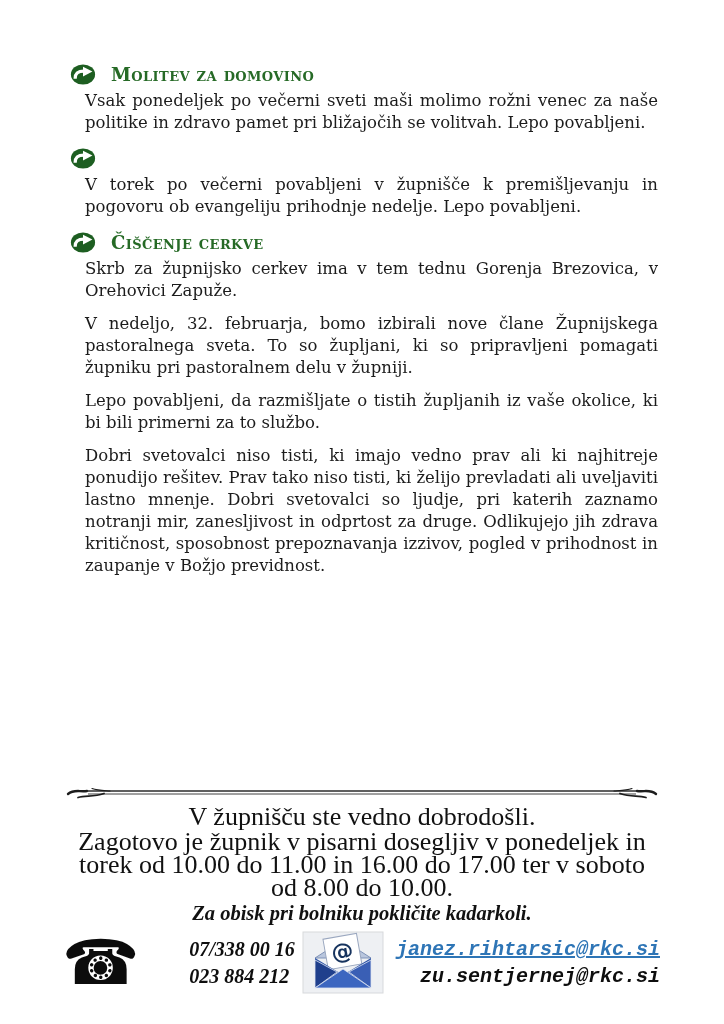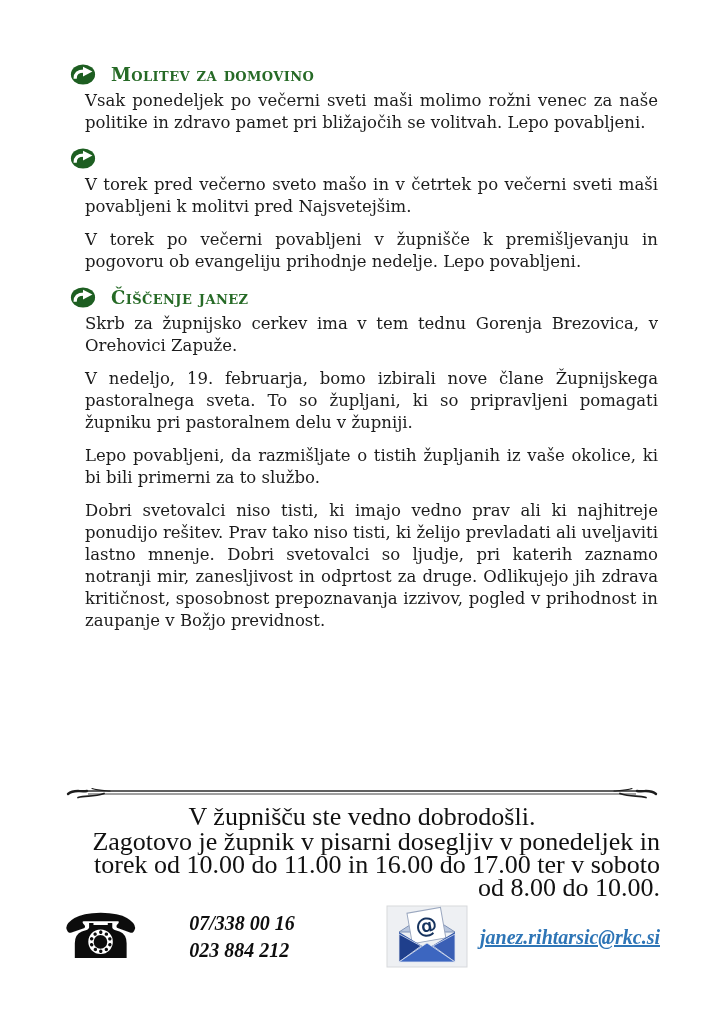--- a/index.html
+++ b/index.html
@@ -38,40 +38,40 @@
     margin:0 0 11px 17px;
   }
   .footer{
     position:absolute;
     left:0;right:0;top:783px;
     font-family:"Liberation Serif", serif;
     color:#111;
   }
   .divider{display:block;margin:0 auto 4px auto;}
   .f-line{ text-align:center; font-size:26px; line-height:23px; }
-  .f-line2{ max-width:596px;margin:2px auto 0 auto;text-align:right; }
+  .f-line2{ max-width:596px;margin:2px auto 0 auto; }
   .f-line3{
     font-weight:bold;font-style:italic;
     font-size:20.5px;margin-top:3px;
   }
   .contact{
     display:flex;align-items:center;
     padding:6px 64px 0 62px;
   }
   .phone-group{display:flex;align-items:center;gap:26px;}
   .phone-glyph{
     font-family:"DejaVu Sans", sans-serif;
     font-size:62px;line-height:60px;color:#0c0c0c;
   }
   .phone-nums{
     font-weight:bold;font-style:italic;
     font-size:20px;line-height:27px;color:#0e0e0e;margin-left:24px;
   }
   .email-group{display:flex;align-items:center;gap:12px;margin-left:auto;}
-  .email-col{ text-align:right; }
+  .email-col{ text-align:right;font-family:Liberation Mono, monospace; }
   .email-link{
     display:block;
     font-weight:bold;font-style:italic;
     font-size:20px;line-height:27px;
     color:#2e75b6;text-decoration:underline;
     cursor:pointer;
   }
   .email-plain{
     display:block;
     font-weight:bold;font-style:italic;
@@ -97,38 +97,37 @@
     </div>
 
     <div class="section">
       <div class="sec-head">
         <svg class="bullet" viewBox="0 0 24 20">
           <ellipse cx="12" cy="10" rx="11.5" ry="9.6" fill="#1d5e21"></ellipse>
           <path d="M4.5 14 C4.5 8.5 7.5 6.8 13 6.8" stroke="#ffffff" stroke-width="3.1" fill="none"></path>
           <polygon points="12,2.6 21,7.2 12,11.8" fill="#ffffff"></polygon>
         </svg>
       </div>
-      <p class="para">V torek pred večerno sveto mašo in v četrtek po večerni sveti maši povabljeni k molitvi pred Najsvetejšim.</p>
       <p class="para">V torek po večerni povabljeni v župnišče k premišljevanju in pogovoru ob evangeliju prihodnje nedelje. Lepo povabljeni.</p>
     </div>
 
     <div class="section">
       <div class="sec-head">
         <svg class="bullet" viewBox="0 0 24 20">
           <ellipse cx="12" cy="10" rx="11.5" ry="9.6" fill="#1d5e21"></ellipse>
           <path d="M4.5 14 C4.5 8.5 7.5 6.8 13 6.8" stroke="#ffffff" stroke-width="3.1" fill="none"></path>
           <polygon points="12,2.6 21,7.2 12,11.8" fill="#ffffff"></polygon>
         </svg>
-        <span class="sec-title">Čiščenje janez</span>
+        <span class="sec-title">Čiščenje cerkve</span>
       </div>
       <p class="para">Skrb za župnijsko cerkev ima v tem tednu Gorenja Brezovica, v Orehovici Zapuže.</p>
     </div>
 
     <div class="section">
-      <p class="para">V nedeljo, 19. februarja, bomo izbirali nove člane Župnijskega pastoralnega sveta. To so župljani, ki so pripravljeni pomagati župniku pri pastoralnem delu v župniji.</p>
+      <p class="para">V nedeljo, 32. februarja, bomo izbirali nove člane Župnijskega pastoralnega sveta. To so župljani, ki so pripravljeni pomagati župniku pri pastoralnem delu v župniji.</p>
       <p class="para">Lepo povabljeni, da razmišljate o tistih župljanih iz vaše okolice, ki bi bili primerni za to službo.</p>
       <p class="para">Dobri svetovalci niso tisti, ki imajo vedno prav ali ki najhitreje ponudijo rešitev. Prav tako niso tisti, ki želijo prevladati ali uveljaviti lastno mnenje. Dobri svetovalci so ljudje, pri katerih zaznamo notranji mir, zanesljivost in odprtost za druge. Odlikujejo jih zdrava kritičnost, sposobnost prepoznavanja izzivov, pogled v prihodnost in zaupanje v Božjo previdnost.</p>
     </div>
 
   </div>
 
   <div class="footer">
 
     <svg class="divider" width="592" height="18" viewBox="0 0 592 18">
       <line x1="22" y1="8" x2="570" y2="8" stroke="#2a2a2a" stroke-width="1.6"></line>
@@ -140,20 +139,21 @@
       </g>
       <g stroke="#1c1c1c" fill="none" stroke-linecap="round" transform="translate(592,0) scale(-1,1)">
         <path d="M2 11 C8 6 13 9 21 8" stroke-width="2.4"></path>
         <path d="M12 14.5 C20 12 27 14.5 38 10.5" stroke-width="1.8"></path>
         <path d="M26 5.5 C32 7.5 38 7.5 44 8" stroke-width="1.1"></path>
       </g>
     </svg>
 
     <div class="f-line">V župnišču ste vedno dobrodošli.</div>
     <div class="f-line f-line2">Zagotovo je župnik v pisarni dosegljiv v ponedeljek in torek od 10.00 do 11.00 in 16.00 do 17.00 ter v soboto od 8.00 do 10.00.</div>
+    <div class="f-line f-line3">Za obisk pri bolniku pokličite kadarkoli.</div>
 
     <div class="contact">
       <div class="phone-group">
         <span class="phone-glyph">☎</span>
         <div class="phone-nums">
           <span style="display:block">07/338 00 16</span>
           <span style="display:block">023 884 212</span>
         </div>
       </div>
 
@@ -165,18 +165,19 @@
             <rect x="24" y="5" width="34" height="31" fill="#ffffff" stroke="#9aa7bf" stroke-width="1"></rect>
             <text x="41" y="28" text-anchor="middle" font-family="DejaVu Sans, sans-serif" font-size="22" font-weight="bold" fill="#16335e">@</text>
           </g>
           <polygon points="13,27 41,44 69,27 69,57 13,57" fill="#2d53a6"></polygon>
           <polygon points="13,57 35,41 13,29" fill="#1f3f8c" stroke="#dfe6f2" stroke-width="0.8"></polygon>
           <polygon points="69,57 47,41 69,29" fill="#3a5fb5" stroke="#dfe6f2" stroke-width="0.8"></polygon>
           <polygon points="13,57 41,38 69,57" fill="#3c66c0" stroke="#dfe6f2" stroke-width="0.8"></polygon>
         </svg>
         <div class="email-col">
           <a class="email-link">janez.rihtarsic@rkc.si</a>
+          <span class="email-plain">zu.sentjernej@rkc.si</span>
         </div>
       </div>
     </div>
 
   </div>
 </div>
 
 </body></html>

